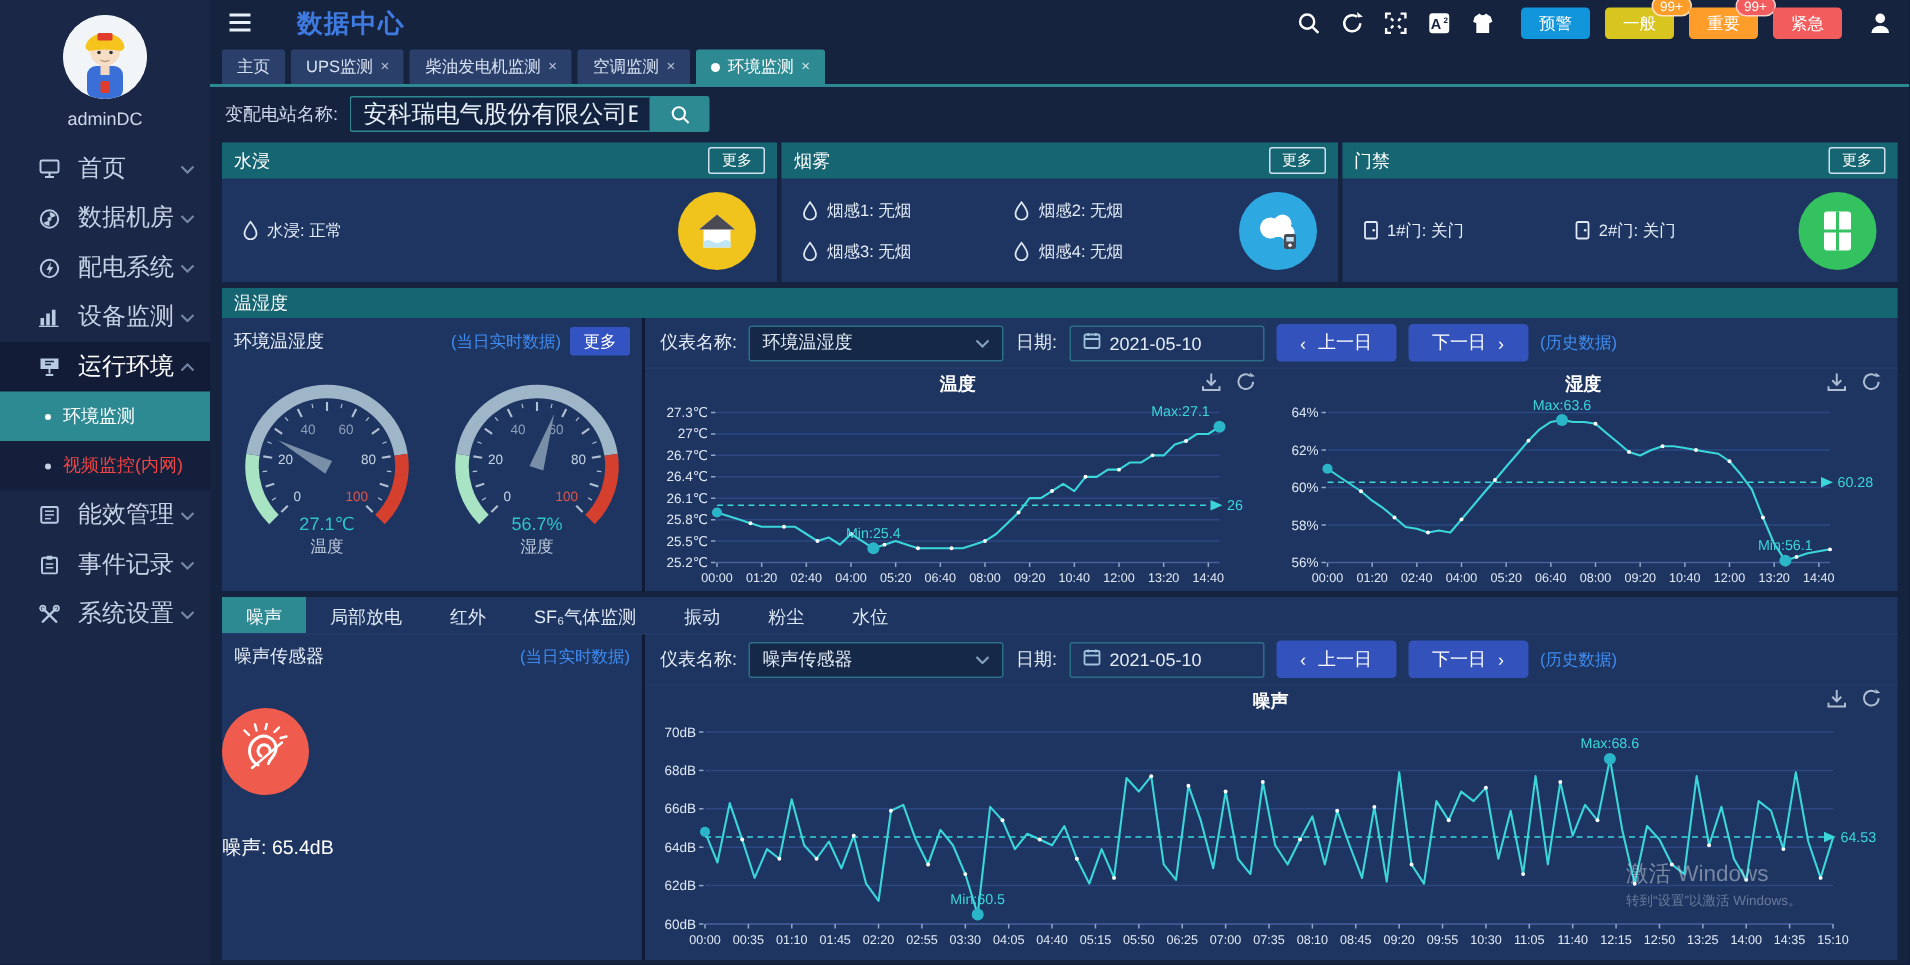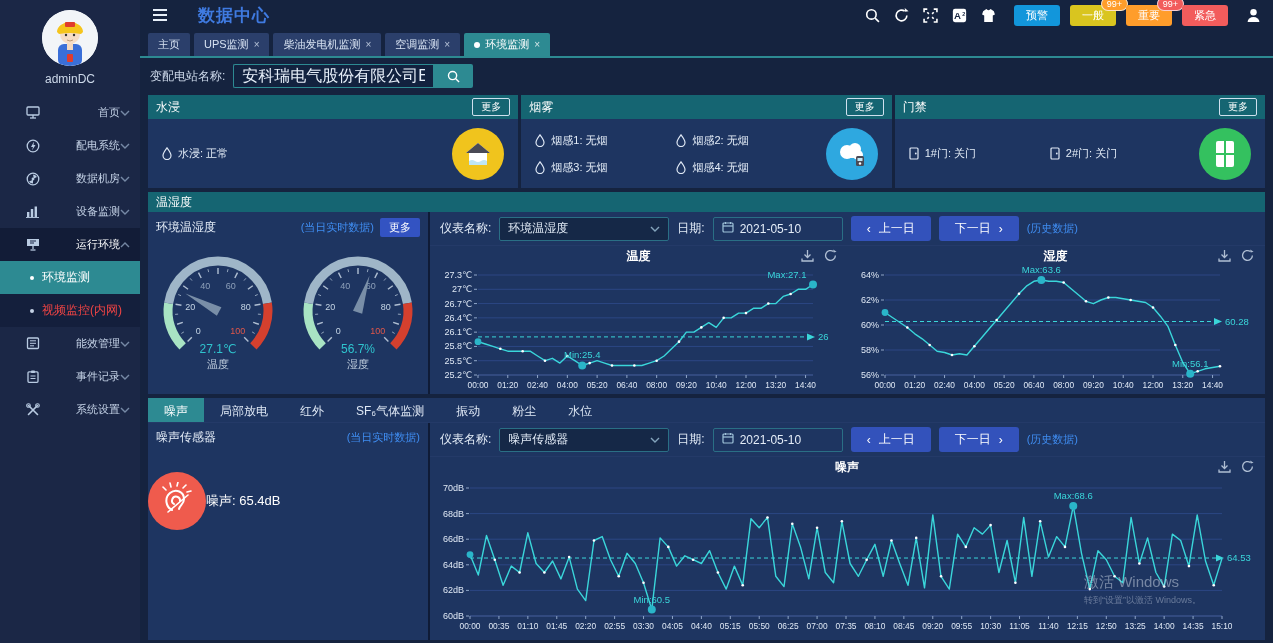--- a/index.html
+++ b/index.html
@@ -4,21 +4,21 @@
 <style>
   * { margin:0; padding:0; box-sizing:border-box; }
   body { font-family:"Liberation Sans","DejaVu Sans",sans-serif; background:#0b1530; }
   .app { position:relative; width:1273px; height:643px; background:#15233f; overflow:hidden; color:#dfe8f5; }
 
   
   .sidebar { position:absolute; left:0; top:0; width:140px; height:100%; background:#1b2746; }
   .avatar-wrap { text-align:center; padding-top:10px; }
   .avatar { width:56px; height:56px; border-radius:50%; background:#f2f5f8; margin:0 auto; overflow:hidden; }
   .username { text-align:center; font-size:12px; color:#cdd9ea; margin-top:6px; margin-bottom:10px; }
-  .menu-item { display:flex; align-items:center; height:33px; padding:0 10px 0 26px; font-size:11px; color:#c4d2e6; cursor:pointer;text-align:right; }
+  .menu-item { display:flex; align-items:center; height:33px; padding:0 10px 0 26px; font-size:16px; color:#c4d2e6; cursor:pointer; }
   .menu-item .mi-icon { width:18px; margin-right:8px; display:flex; align-items:center; }
   .menu-item .mi-label { flex:1; }
   .menu-item .mi-chev { opacity:.7; }
   .menu-item.open { background:#121c37; color:#fff; }
   .submenu { background:#141f3c; }
   .submenu-item { display:flex; align-items:center; height:33px; padding-left:30px; font-size:12px; color:#ef4444; cursor:pointer; }
   .submenu-item .dot { width:4px; height:4px; border-radius:50%; background:#c4d2e6; margin-right:8px; }
   .submenu-item.active { background:#2d8a92; color:#fff; }
   .submenu-item.active .dot { background:#fff; }
 
@@ -78,21 +78,21 @@
   .chart-title { text-align:center; font-size:12px; font-weight:bold; color:#fff; height:17px; }
   .chart-tools { position:absolute; right:10px; top:2px; display:flex; gap:10px; opacity:.85; cursor:pointer; }
 
   .gauges-row { display:flex; justify-content:center; gap:6px; padding-top:10px; }
 
   
   .sub-tabbar { display:flex; height:25px; border-bottom:1px solid #243a68; font-size:12px; }
   .sub-tab { padding:5px 16px; color:#dfe8f5; cursor:pointer; }
   .sub-tab.active { background:#2d8a92; color:#fff; }
 
-  .noise-left-body { display:flex; flex-direction:row; align-items:center; }
+  .noise-left-body { display:flex; flex-direction:column; }
   .noise-badge { width:58px; height:58px; border-radius:50%; background:#ef5b4d; display:flex; align-items:center; justify-content:center; margin-top:26px; }
   .noise-reading { font-size:13px; color:#fff; margin-top:26px; }
 
   .watermark { position:absolute; right:72px; bottom:36px; text-align:left; pointer-events:none; z-index:5; }
   .watermark .w1 { font-size:15px; color:rgba(205,215,230,.5); }
   .watermark .w2 { font-size:9px; color:rgba(205,215,230,.42); margin-top:2px; }
 
   svg text { font-family:"Liberation Sans","DejaVu Sans",sans-serif; }
 </style>
 </head>
@@ -131,40 +131,40 @@
           <span class="mi-chev" style="display: inline-flex;">
             <svg width="10" height="6" viewBox="0 0 10 6">
               <path d="M1 1 L5 5 L9 1" fill="none" stroke="#9db3cf" stroke-width="1.4"></path>
             </svg>
           </span>
         </div>
         <div class="menu-item">
           <span class="mi-icon" style="display: inline-flex;">
             <svg width="14" height="14" viewBox="0 0 14 14">
               <circle cx="7" cy="7" r="5.8" fill="none" stroke="#b9cbe2" stroke-width="1.3"></circle>
-              <path d="M8 2.5 L5 8 H7 L6 11.5 L9.5 6 H7.5 Z" fill="#b9cbe2"></path>
-            </svg>
-          </span>
-          <span class="mi-label">配电系统</span>
+              <circle cx="7" cy="7" r="1.4" fill="#b9cbe2"></circle>
+              <path d="M7 2.5 A4.5 4.5 0 0 1 11 5 L7.8 6.4 Z" fill="#b9cbe2"></path>
+              <path d="M3 9.5 A4.5 4.5 0 0 0 7 11.5 L7 7.8 Z" fill="#b9cbe2"></path>
+            </svg>
+          </span>
+          <span class="mi-label">数据机房</span>
           <span class="mi-chev" style="display: inline-flex;">
             <svg width="10" height="6" viewBox="0 0 10 6">
               <path d="M1 1 L5 5 L9 1" fill="none" stroke="#9db3cf" stroke-width="1.4"></path>
             </svg>
           </span>
         </div>
         <div class="menu-item">
           <span class="mi-icon" style="display: inline-flex;">
             <svg width="14" height="14" viewBox="0 0 14 14">
               <circle cx="7" cy="7" r="5.8" fill="none" stroke="#b9cbe2" stroke-width="1.3"></circle>
-              <circle cx="7" cy="7" r="1.4" fill="#b9cbe2"></circle>
-              <path d="M7 2.5 A4.5 4.5 0 0 1 11 5 L7.8 6.4 Z" fill="#b9cbe2"></path>
-              <path d="M3 9.5 A4.5 4.5 0 0 0 7 11.5 L7 7.8 Z" fill="#b9cbe2"></path>
-            </svg>
-          </span>
-          <span class="mi-label">数据机房</span>
+              <path d="M8 2.5 L5 8 H7 L6 11.5 L9.5 6 H7.5 Z" fill="#b9cbe2"></path>
+            </svg>
+          </span>
+          <span class="mi-label">配电系统</span>
           <span class="mi-chev" style="display: inline-flex;">
             <svg width="10" height="6" viewBox="0 0 10 6">
               <path d="M1 1 L5 5 L9 1" fill="none" stroke="#9db3cf" stroke-width="1.4"></path>
             </svg>
           </span>
         </div>
         <div class="menu-item">
           <span class="mi-icon" style="display: inline-flex;">
             <svg width="14" height="13" viewBox="0 0 14 13">
               <g fill="#b9cbe2">

